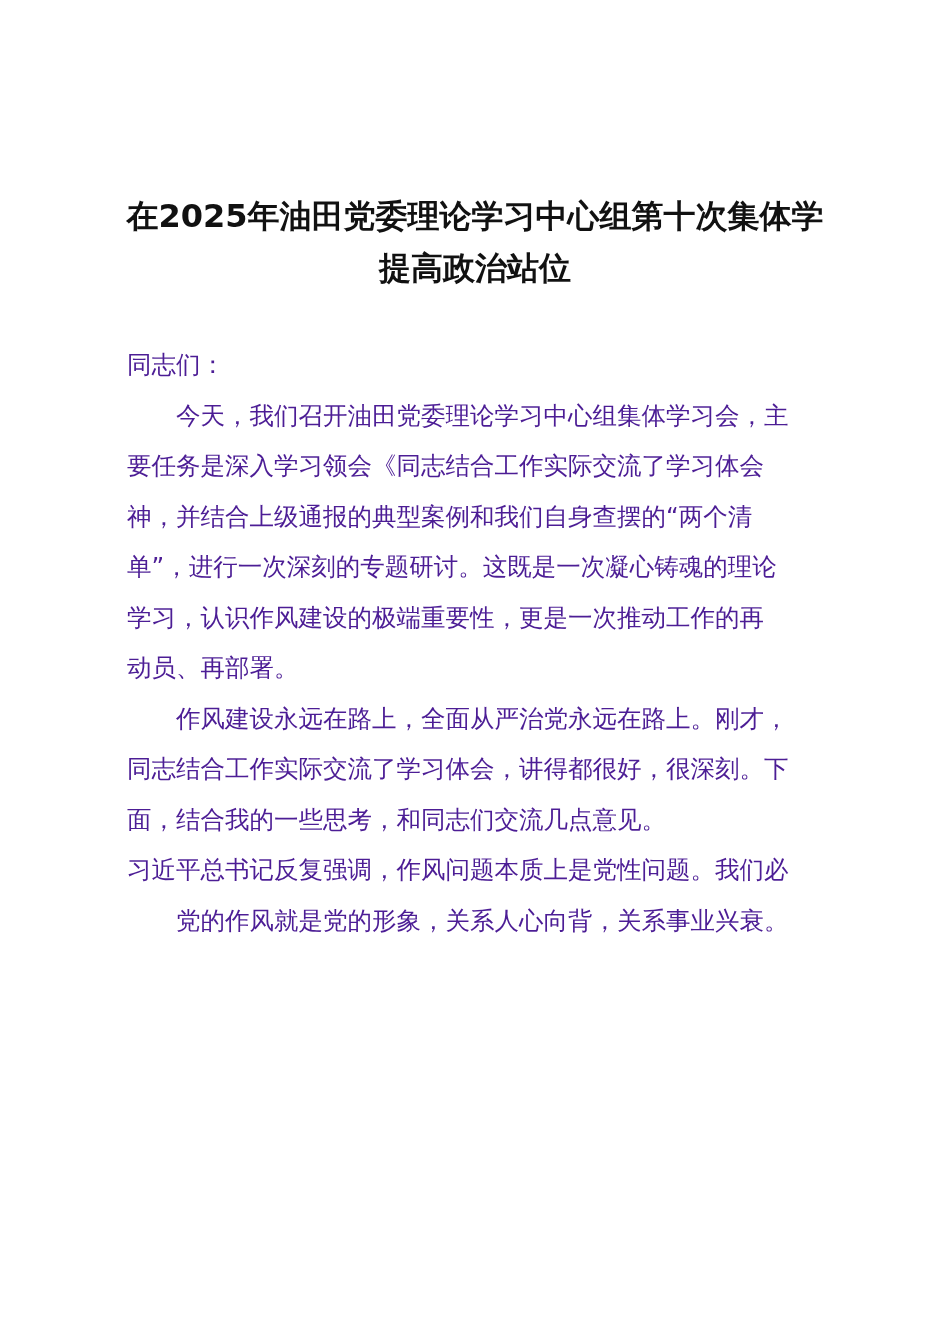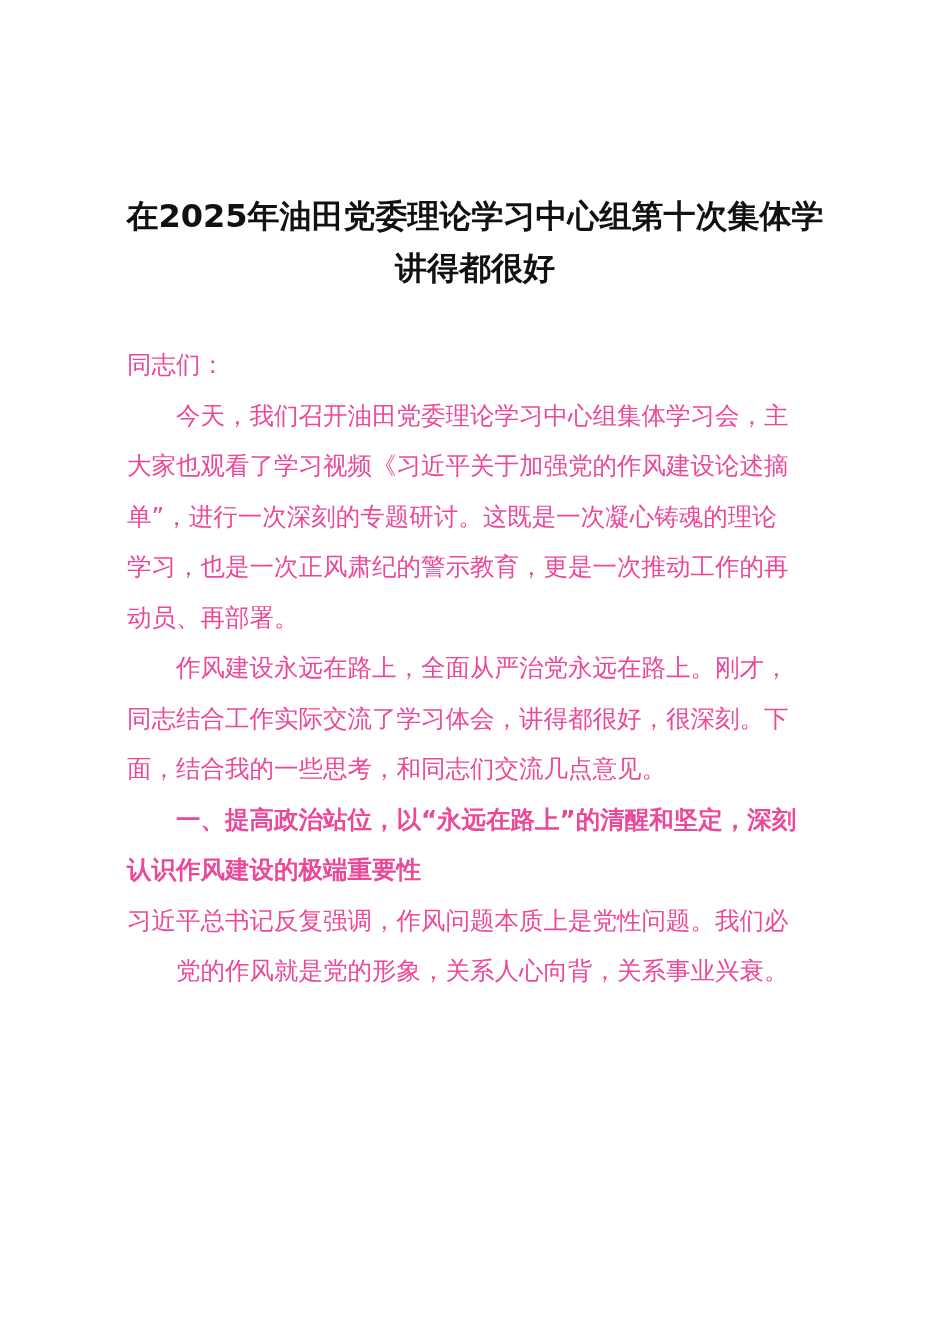--- a/index.html
+++ b/index.html
@@ -38,65 +38,62 @@
     .title span {
       display: block;
     }
     .body {
       position: absolute;
       left: 127px;
       top: 340px;
       width: 700px;
       font-size: 24.5px;
       line-height: 50.5px;
-      color: #ec4899;
+      color: #4c1d95;
     }
     .line {
       display: block;
       white-space: nowrap;
       height: 50.5px;
     }
     .indent {
       padding-left: 49px;
     }
     .bold {
       font-weight: bold;
     }
   </style>
 </head>
 <body>
 
 <div class="page">
 
   <div class="title">
     <span>在2025年油田党委理论学习中心组第十次集体学</span>
-    <span>讲得都很好</span>
+    <span>提高政治站位</span>
   </div>
 
   <div class="body">
     <span class="line">同志们：</span>
 
     <div>
       <span class="line indent">今天，我们召开油田党委理论学习中心组集体学习会，主</span>
-      <span class="line">大家也观看了学习视频《习近平关于加强党的作风建设论述摘</span>
+      <span class="line">要任务是深入学习领会《同志结合工作实际交流了学习体会</span>
+      <span class="line">神，并结合上级通报的典型案例和我们自身查摆的“两个清</span>
       <span class="line">单”，进行一次深刻的专题研讨。这既是一次凝心铸魂的理论</span>
-      <span class="line">学习，也是一次正风肃纪的警示教育，更是一次推动工作的再</span>
+      <span class="line">学习，认识作风建设的极端重要性，更是一次推动工作的再</span>
       <span class="line">动员、再部署。</span>
     </div>
 
     <div>
       <span class="line indent">作风建设永远在路上，全面从严治党永远在路上。刚才，</span>
       <span class="line">同志结合工作实际交流了学习体会，讲得都很好，很深刻。下</span>
       <span class="line">面，结合我的一些思考，和同志们交流几点意见。</span>
     </div>
 
-    <div>
-      <span class="line indent bold">一、提高政治站位，以“永远在路上”的清醒和坚定，深刻</span>
-      <span class="line bold">认识作风建设的极端重要性</span>
-    </div>
 
     <div>
       <span class="line">习近平总书记反复强调，作风问题本质上是党性问题。我们必</span>
       <span class="line indent">党的作风就是党的形象，关系人心向背，关系事业兴衰。</span>
     </div>
   </div>
 
 </div>
 
 </body></html>

